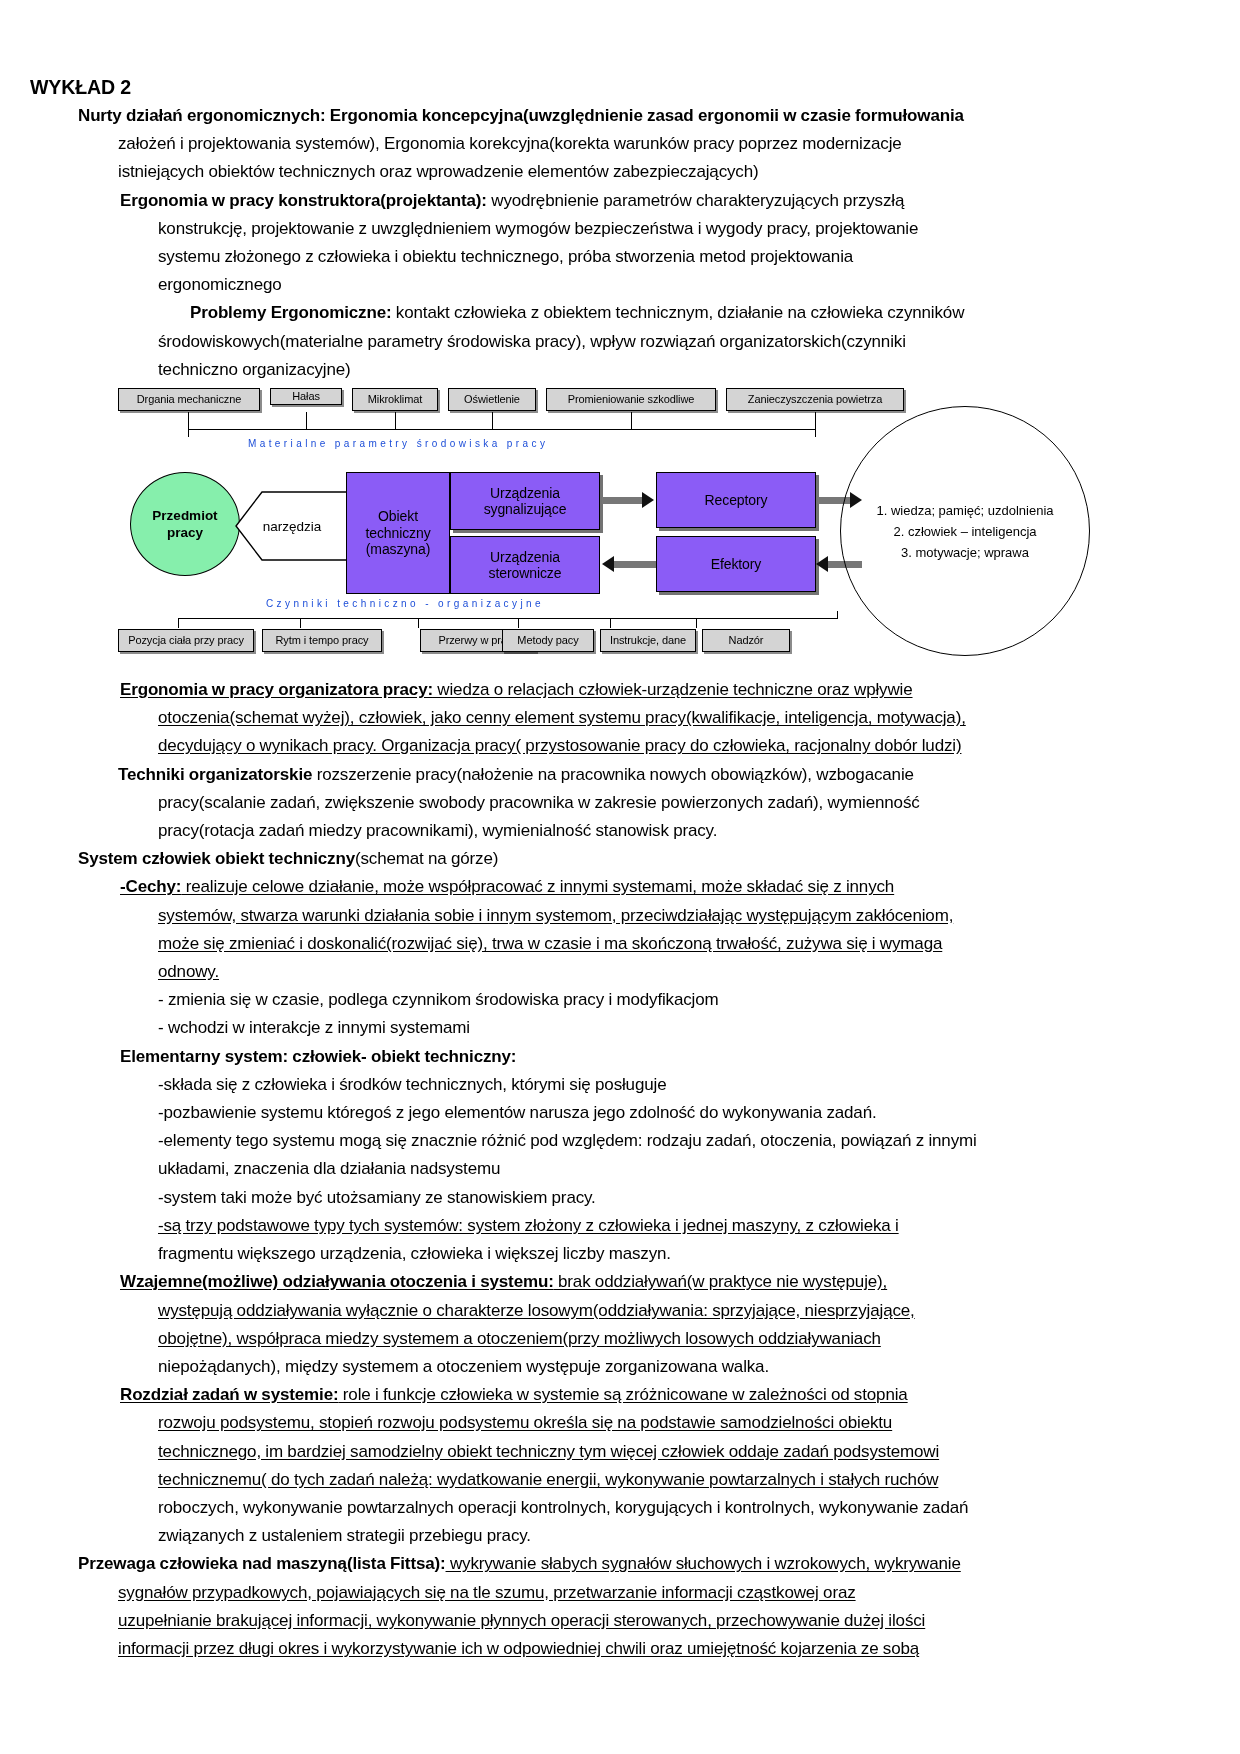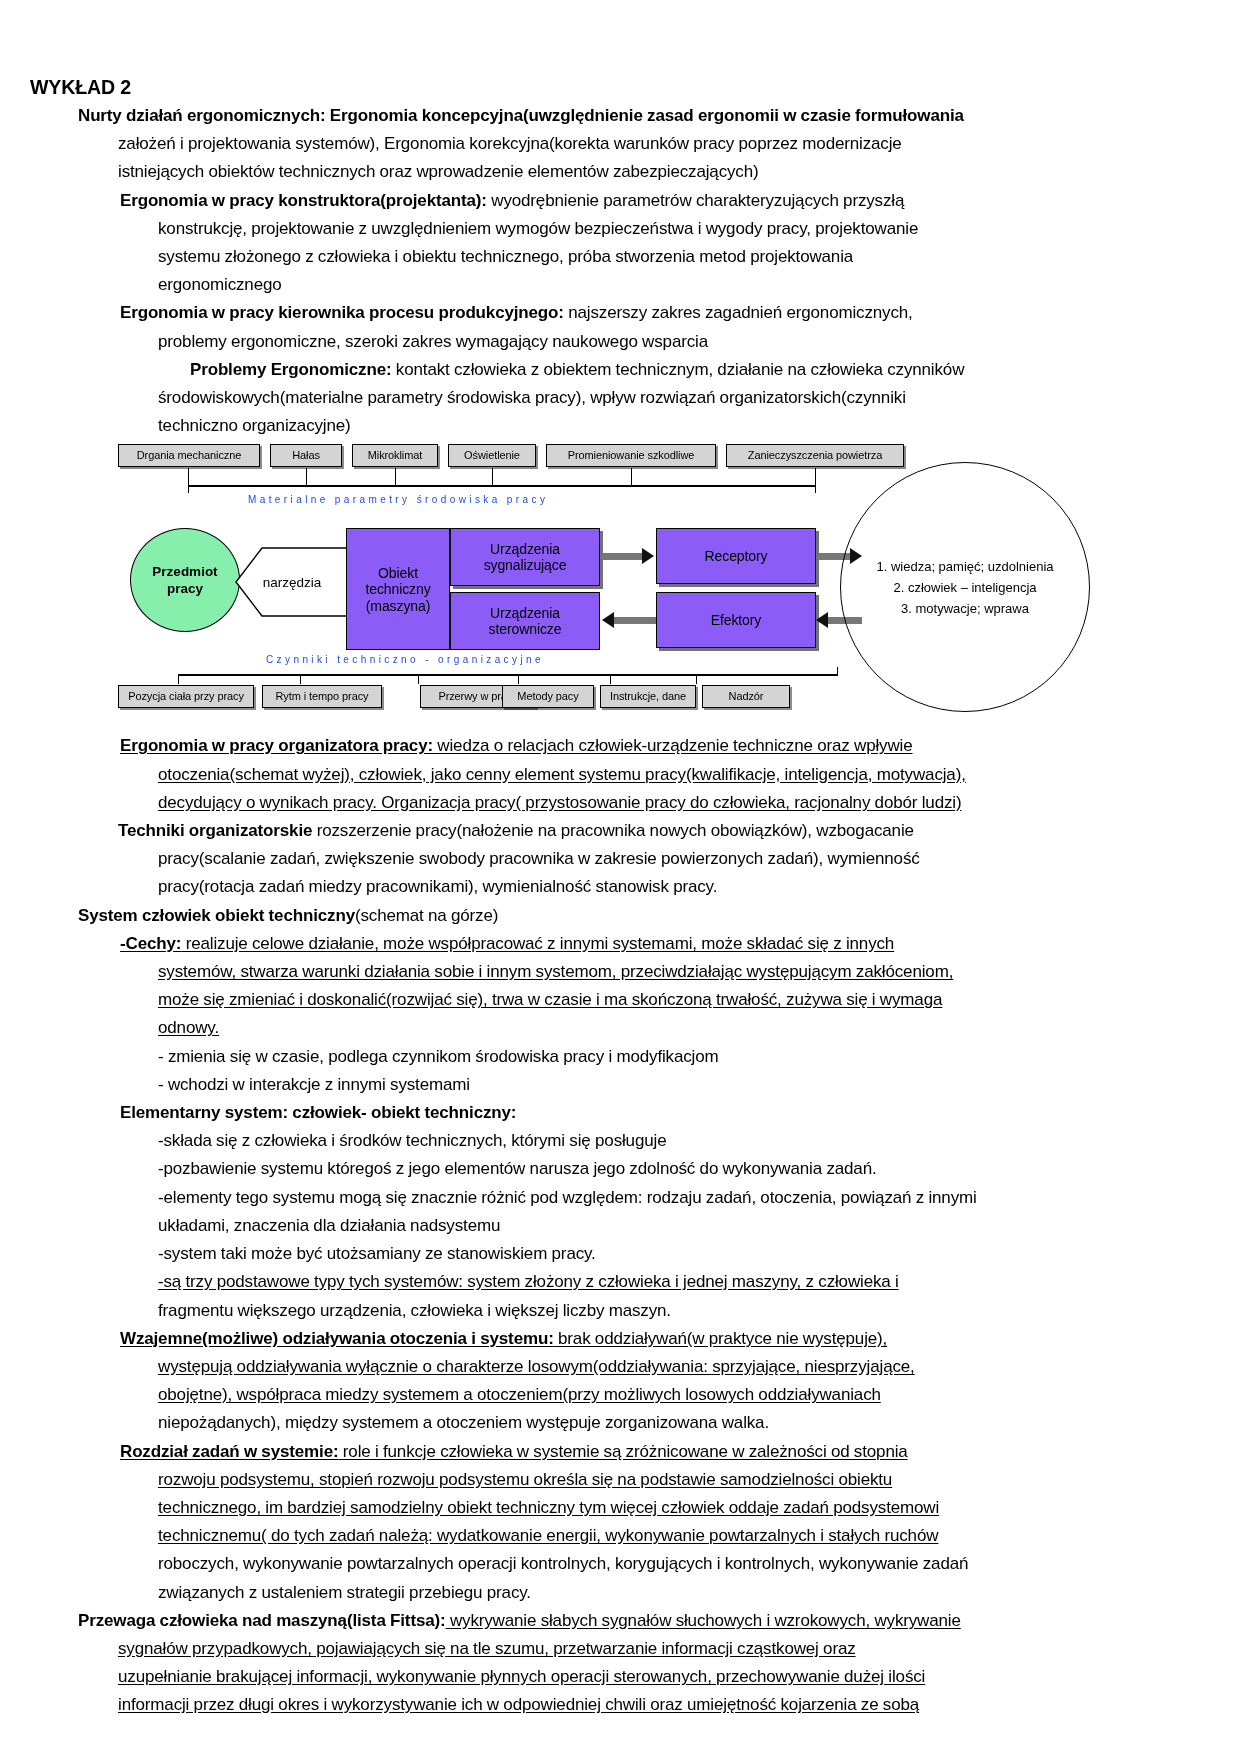--- a/index.html
+++ b/index.html
@@ -152,35 +152,31 @@
     <div class="line i1h">istniejących obiektów technicznych oraz wprowadzenie elementów zabezpieczających)</div>
   </div>
 
   <div>
     <div class="line i2"><b>Ergonomia w pracy konstruktora(projektanta):</b> wyodrębnienie parametrów charakteryzujących przyszłą</div>
     <div class="line i2h">konstrukcję, projektowanie z uwzględnieniem wymogów bezpieczeństwa i wygody pracy, projektowanie</div>
     <div class="line i2h">systemu złożonego z człowieka i obiektu technicznego, próba stworzenia metod projektowania</div>
     <div class="line i2h">ergonomicznego</div>
   </div>
 
-  <div>
-    <div class="line i2"><b>Ergonomia w pracy kierownika procesu produkcyjnego:</b> najszerszy zakres zagadnień ergonomicznych,</div>
-    <div class="line i2h">problemy ergonomiczne, szeroki zakres wymagający naukowego wsparcia</div>
-  </div>
 
   <div>
     <div class="line i3h"><b>Problemy Ergonomiczne:</b> kontakt człowieka z obiektem technicznym, działanie na człowieka czynników</div>
     <div class="line i2h">środowiskowych(materialne parametry środowiska pracy), wpływ rozwiązań organizatorskich(czynniki</div>
     <div class="line i2h">techniczno organizacyjne)</div>
   </div>
 
   <div class="diagram">
 
     <div class="dbox" style="left:0px;   top:2px;  width:142px; height:23px;">Drgania mechaniczne</div>
-    <div class="dbox" style="left:152px; top:2px;  width:72px;  height:23px;">Hałas</div>
+    <div class="dbox" style="left:152px; top:2px;  width:72px;  height:17px;">Hałas</div>
     <div class="dbox" style="left:234px; top:2px;  width:86px;  height:23px;">Mikroklimat</div>
     <div class="dbox" style="left:330px; top:2px;  width:88px;  height:23px;">Oświetlenie</div>
     <div class="dbox" style="left:428px; top:2px;  width:170px; height:23px;">Promieniowanie szkodliwe</div>
     <div class="dbox" style="left:608px; top:2px;  width:178px; height:23px;">Zanieczyszczenia powietrza</div>
 
     <div class="vline" style="left:70px;  top:26px; height:18px;"></div>
     <div class="vline" style="left:188px; top:26px; height:18px;"></div>
     <div class="vline" style="left:277px; top:26px; height:18px;"></div>
     <div class="vline" style="left:374px; top:26px; height:18px;"></div>
     <div class="vline" style="left:513px; top:26px; height:18px;"></div>

